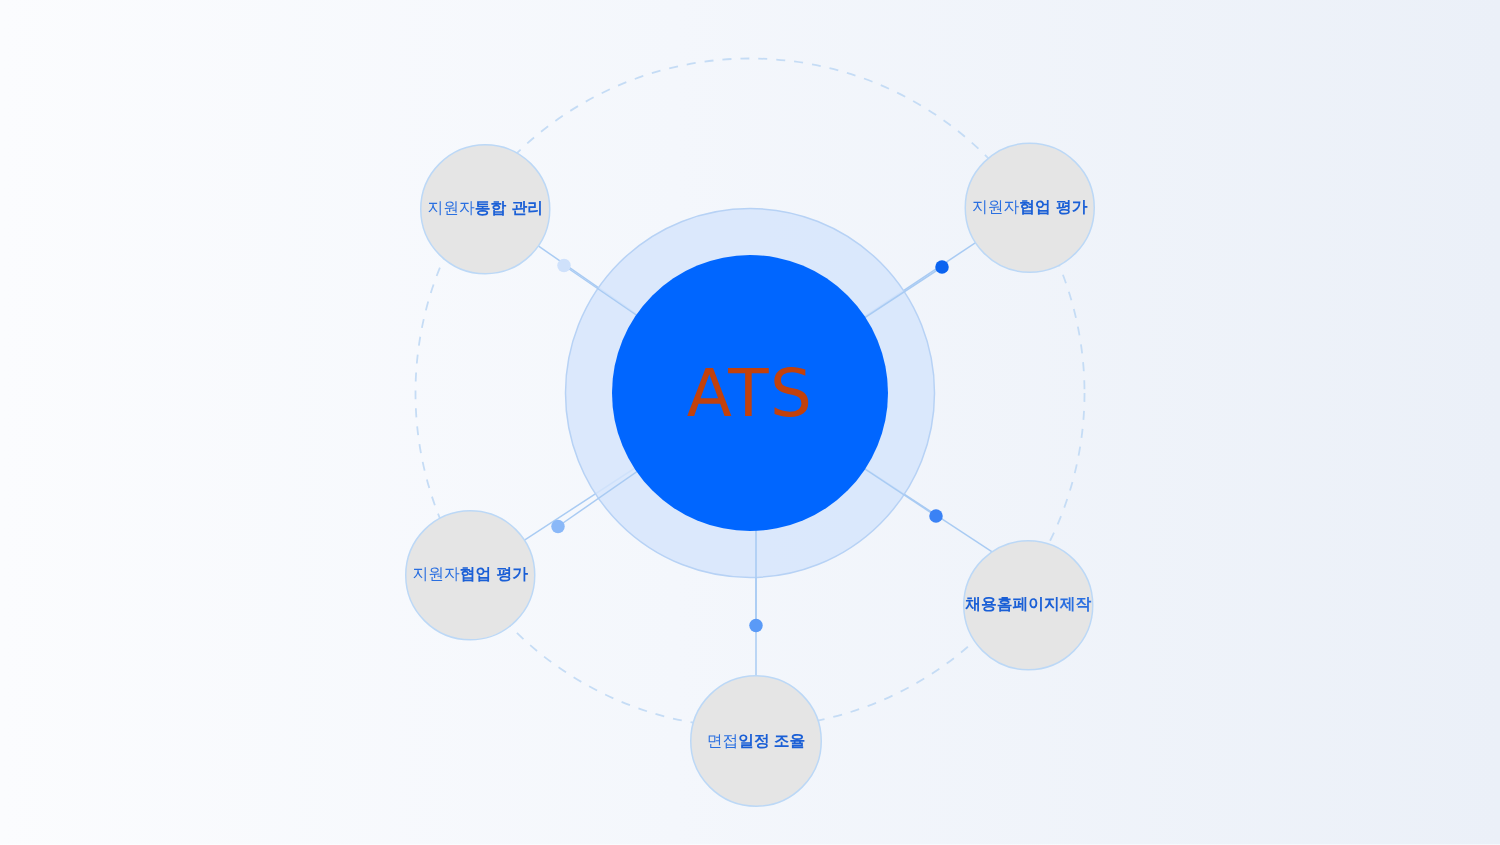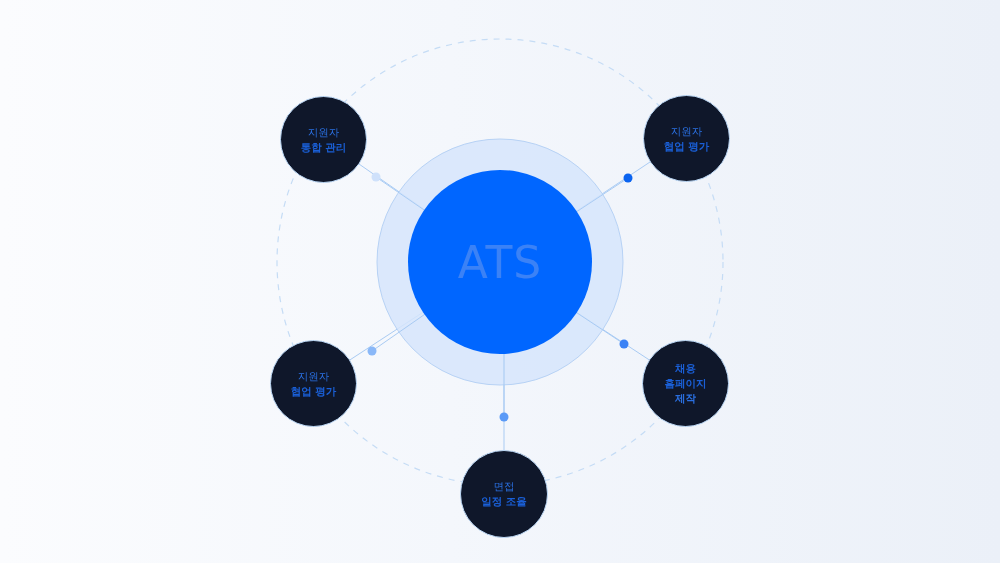--- a/index.html
+++ b/index.html
@@ -18,45 +18,45 @@
       position: absolute;
       left: 0;
       top: 0;
       width: 1000px;
       height: 563px;
     }
     .node {
       position: absolute;
       box-sizing: border-box;
       border-radius: 50%;
-      background: #0f172a;
+      background: #e5e5e5;
       border: 1.3px solid #bcd8f6;
       display: flex;
-      flex-direction: column;
+      flex-direction: row;
       align-items: center;
       justify-content: center;
       text-align: center;
       color: #1f63d9;
       font-size: 10.5px;
       line-height: 15px;
       cursor: pointer;
     }
     .node .line1 { font-weight: normal; color: #2a6fe0; }
     .node .line2 { font-weight: bold; color: #1a5fd6; }
     .node .line3 { font-weight: bold; color: #2a6fe0; }
     .center-label {
       position: absolute;
       left: 408px;
       top: 170px;
       width: 184px;
       height: 184px;
       display: flex;
       align-items: center;
       justify-content: center;
-      color: #3b82f6;
+      color: #c2410c;
       font-size: 44px;
       letter-spacing: 1px;
       font-family: "DejaVu Sans", "Liberation Sans", sans-serif;
     }
   </style>
 </head>
 <body>
 
 <svg id="diagram" width="1000" height="563" viewBox="0 0 1000 563" xmlns="http://www.w3.org/2000/svg">
 
@@ -90,27 +90,27 @@
 <div class="node" style="left:280px; top:96px; width:87px; height:87px;">
   <span class="line1">지원자</span>
   <span class="line2">통합 관리</span>
 </div>
 
 <div class="node" style="left:643px; top:95px; width:87px; height:87px;">
   <span class="line1">지원자</span>
   <span class="line2">협업 평가</span>
 </div>
 
-<div class="node" style="left:642px; top:340px; width:87px; height:87px;">
+<div class="node" style="left:642px; top:360px; width:87px; height:87px;">
   <span class="line1" style="font-weight:bold;color:#1a5fd6;">채용</span>
   <span class="line2">홈페이지</span>
   <span class="line3">제작</span>
 </div>
 
-<div class="node" style="left:460px; top:450px; width:88px; height:88px;">
+<div class="node" style="left:460px; top:450px; width:88px; height:88px;font-family:Liberation Serif, serif;">
   <span class="line1">면접</span>
   <span class="line2">일정 조율</span>
 </div>
 
 <div class="node" style="left:270px; top:340px; width:87px; height:87px;">
   <span class="line1">지원자</span>
   <span class="line2">협업 평가</span>
 </div>
 
 </body></html>

